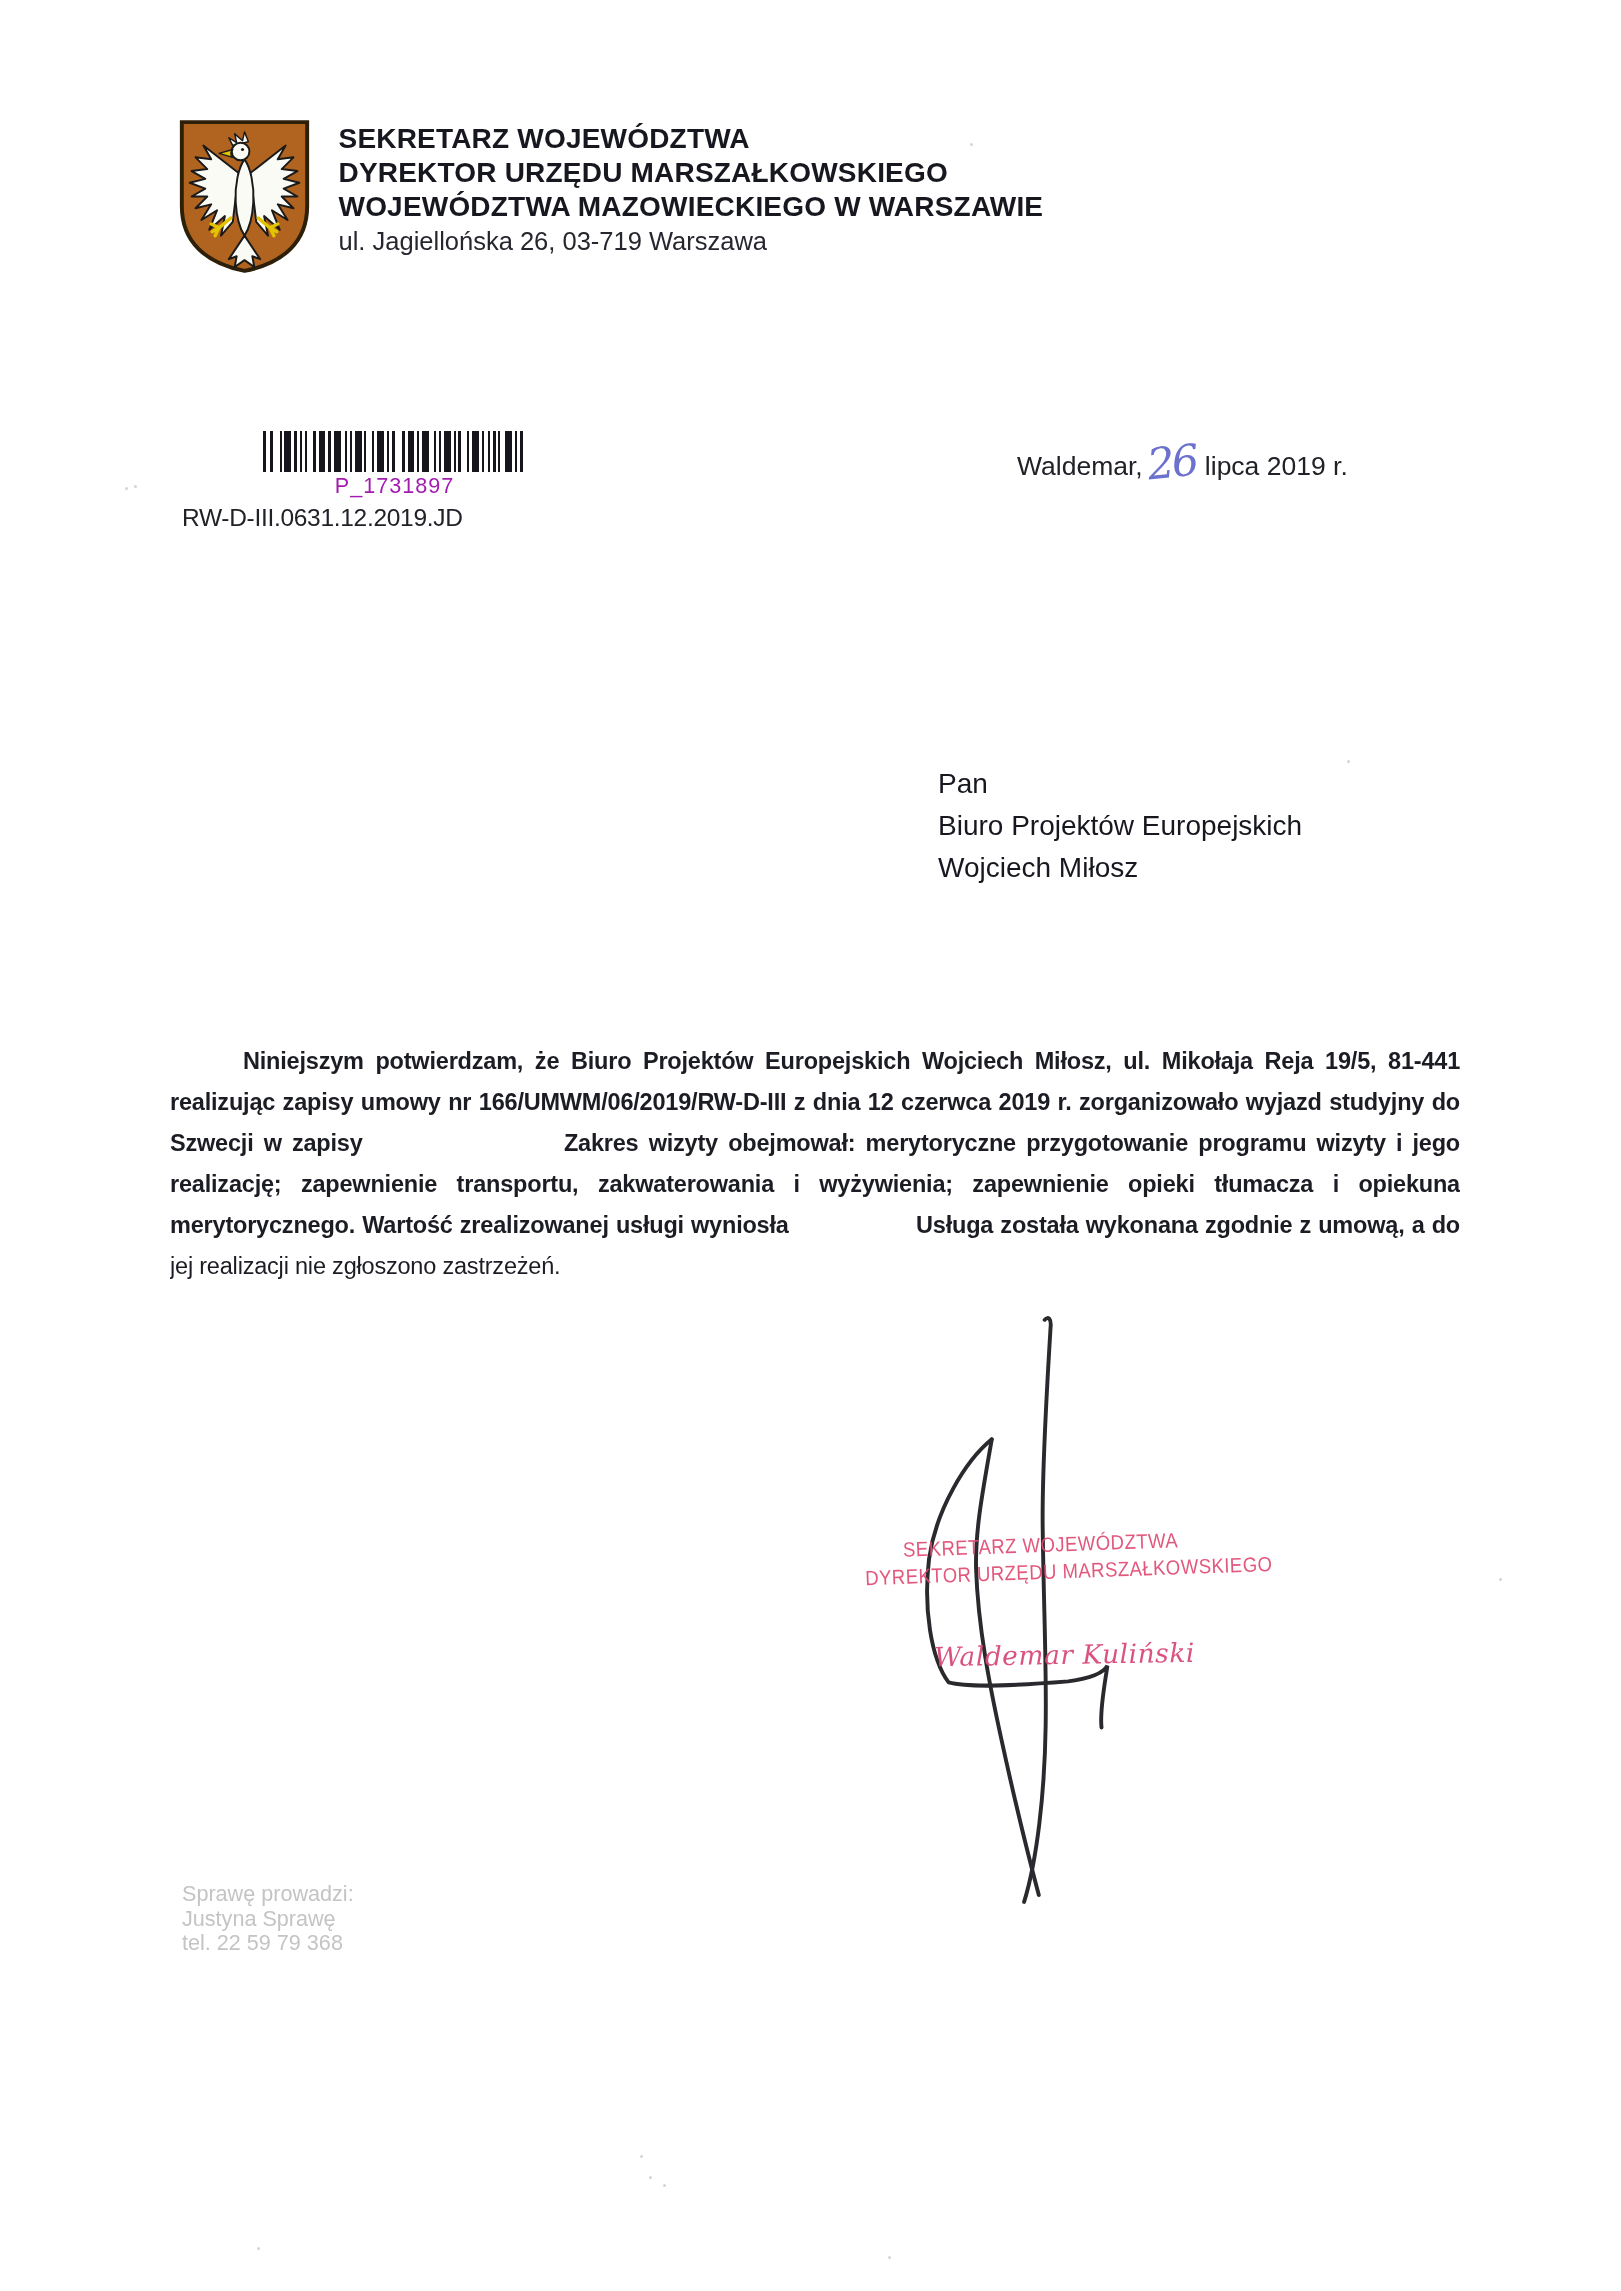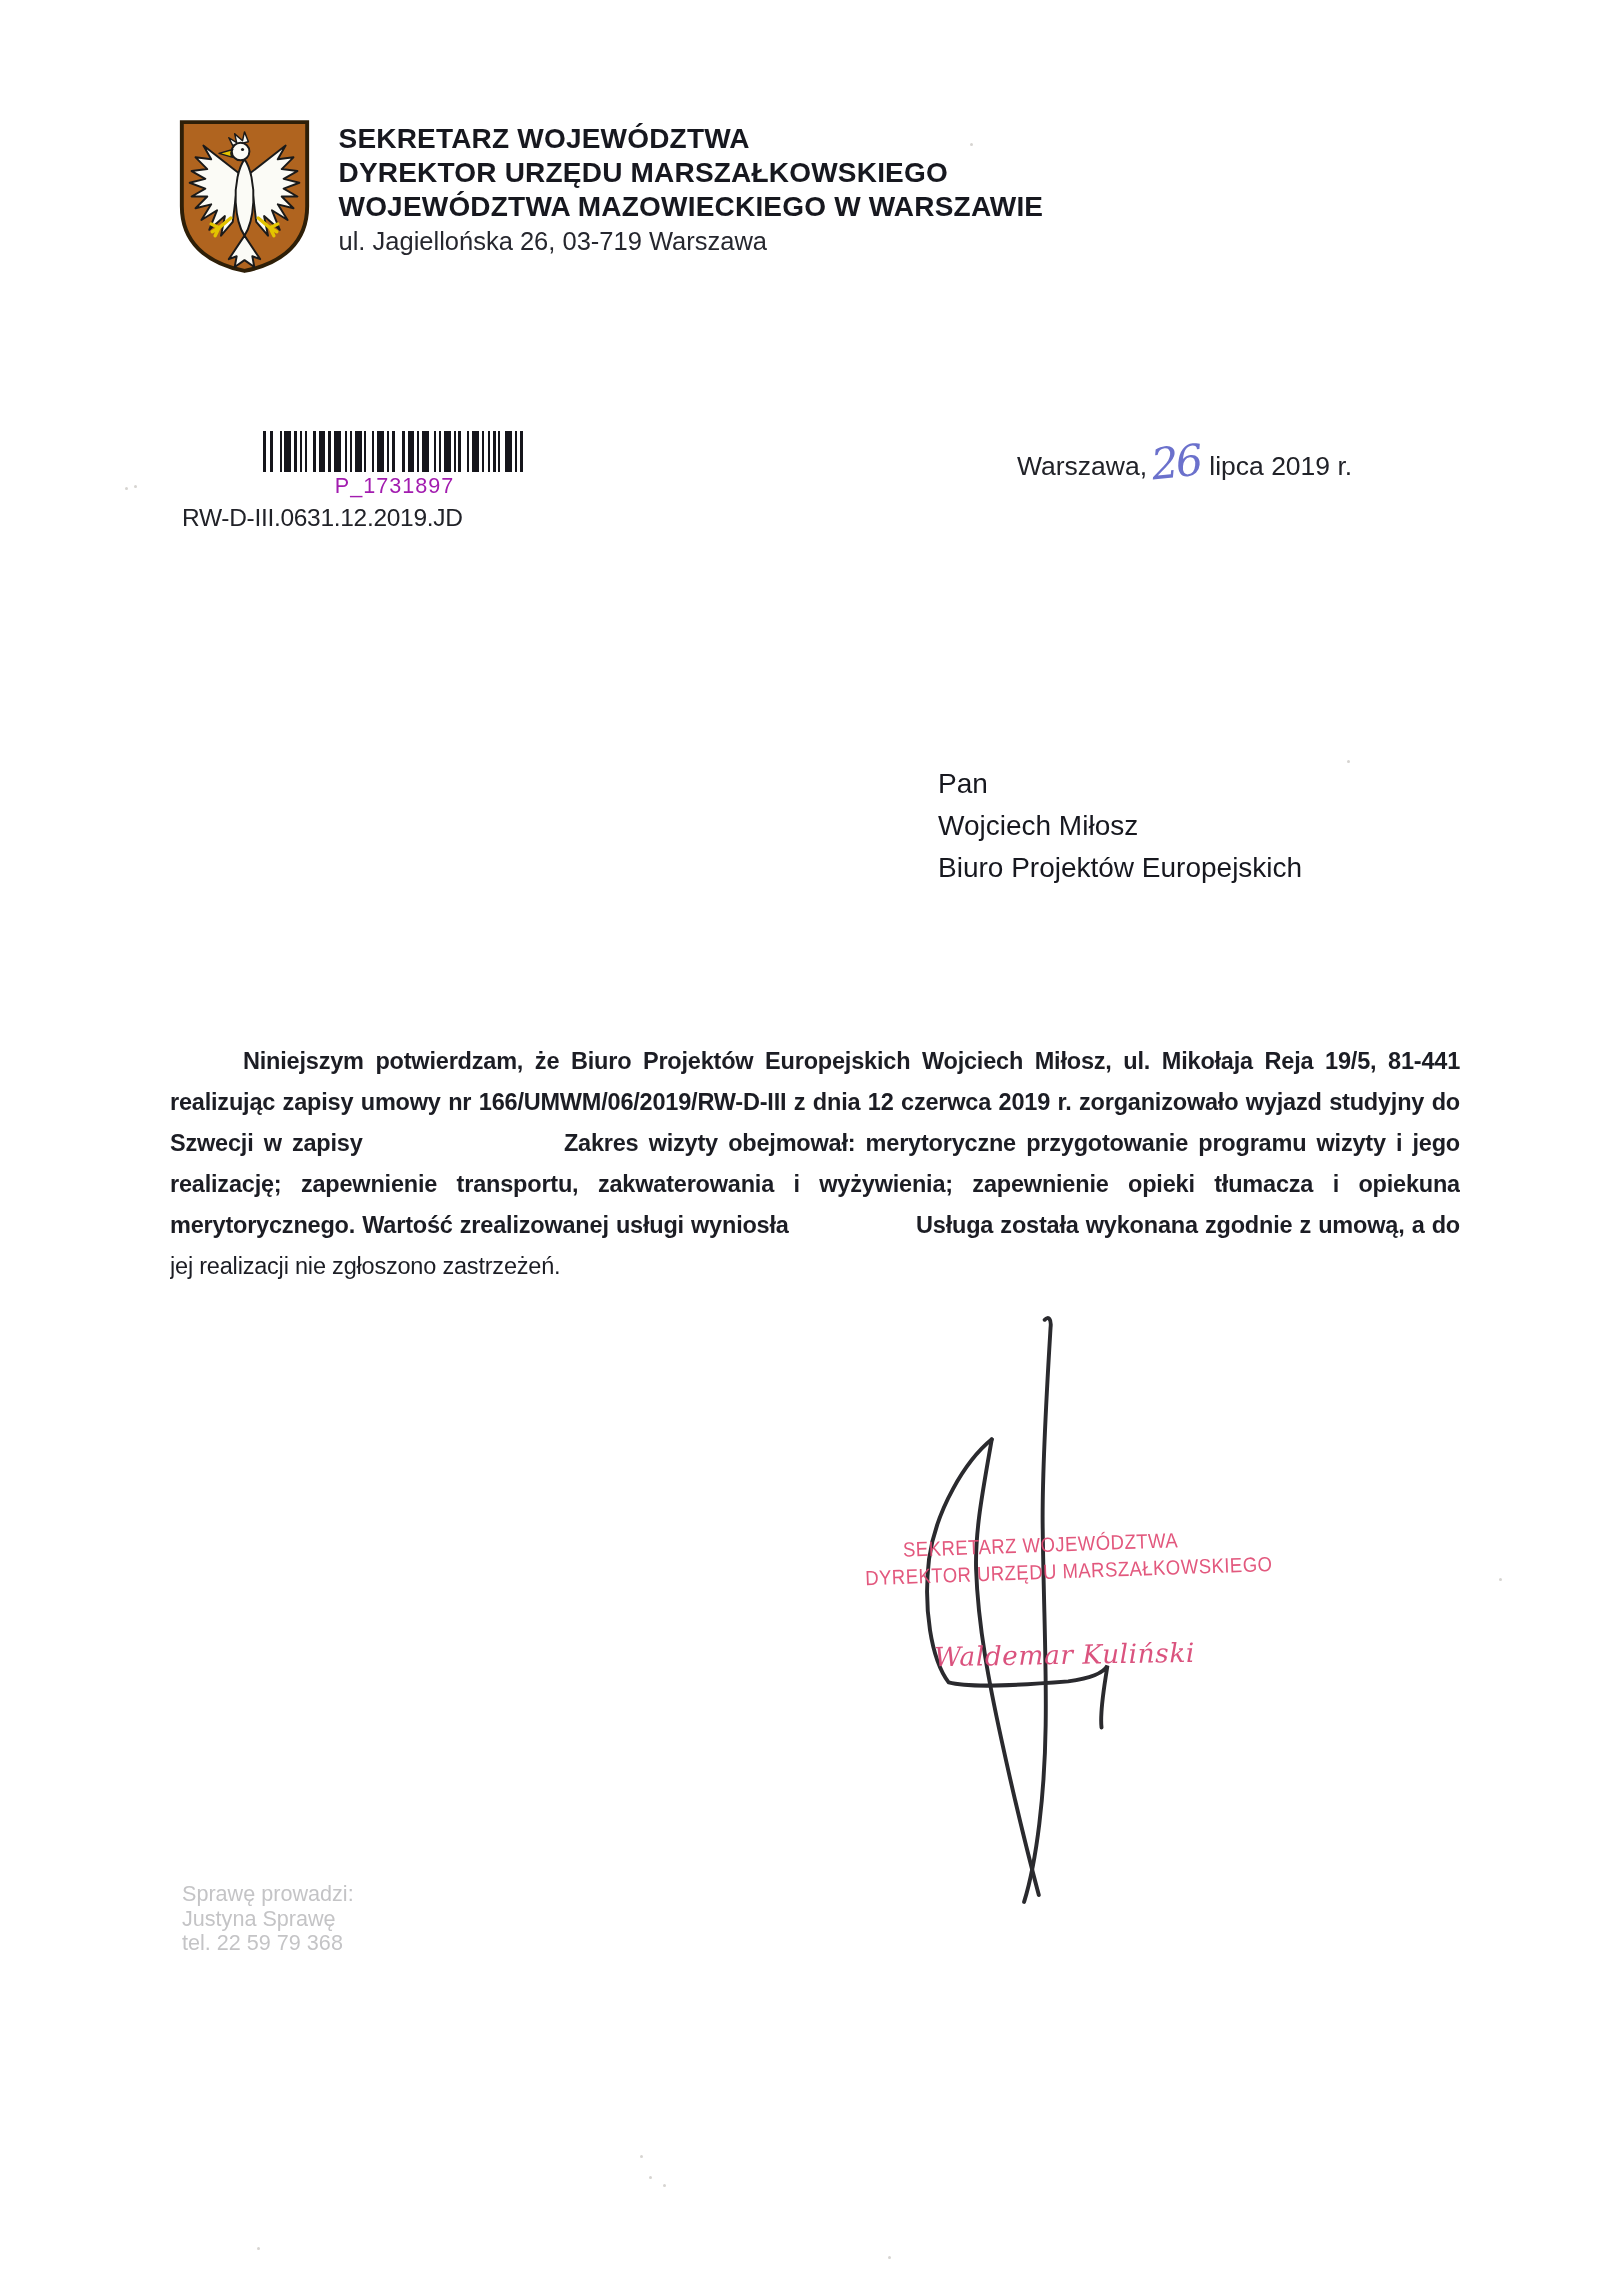--- a/index.html
+++ b/index.html
@@ -140,28 +140,28 @@
         <div class="bar" style="width: 6.9px; margin-right: 2.9px;"></div>
         <div class="bar" style="width: 2px; margin-right: 2.9px;"></div>
         <div class="bar" style="width: 2.9px; margin-right: 0px;"></div>
       </div>
     <div class="barcode-label">P_1731897</div>
   </div>
 
   <div class="refnum">RW-D-III.0631.12.2019.JD</div>
 
   <div class="dateline">
-    <span>Warszawa,</span><span class="hand-day">26</span>
+    <span>Waldemar,</span><span class="hand-day">26</span>
     <span>lipca 2019 r.</span>
   </div>
 
   <div class="addressee">
     <div>Pan</div>
+    <div>Biuro Projektów Europejskich</div>
     <div>Wojciech Miłosz</div>
-    <div>Biuro Projektów Europejskich</div>
   </div>
 
   <div class="body">
     <p class="l just indent">Niniejszym potwierdzam, że Biuro Projektów Europejskich Wojciech Miłosz, ul. Mikołaja Reja 19/5, 81-441 Gdynia,</p>
     <p class="l just">realizując zapisy umowy nr 166/UMWM/06/2019/RW-D-III z dnia 12 czerwca 2019 r. zorganizowało wyjazd studyjny do</p>
     <p class="l just"><span>Szwecji w zapisy</span> <span class="gap g1"></span> <span>Zakres wizyty obejmował: merytoryczne przygotowanie programu wizyty i jego</span></p>
     <p class="l just">realizację; zapewnienie transportu, zakwaterowania i wyżywienia; zapewnienie opieki tłumacza i opiekuna</p>
     <p class="l just"><span>merytorycznego. Wartość zrealizowanej usługi wyniosła</span> <span class="gap g2"></span> <span>Usługa została wykonana zgodnie z umową, a do</span></p>
     <p class="l">jej realizacji nie zgłoszono zastrzeżeń.</p>
   </div>

